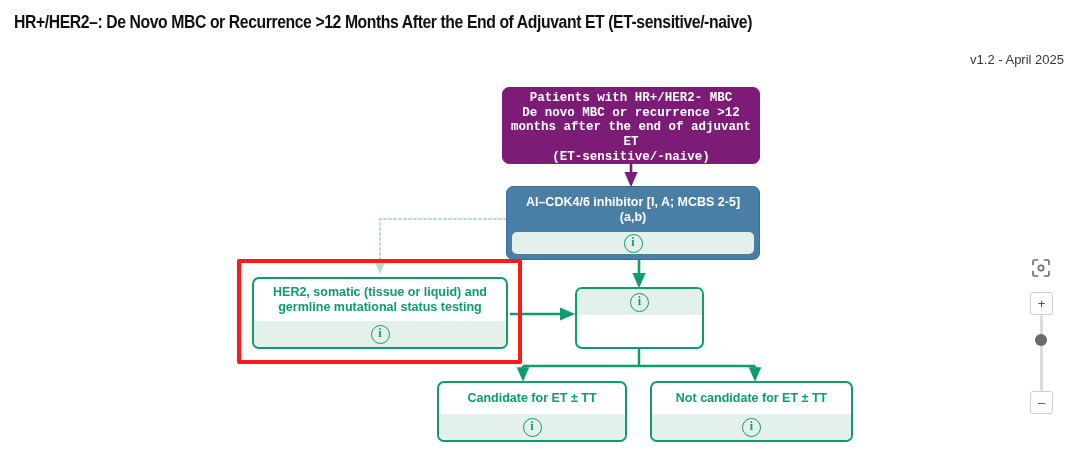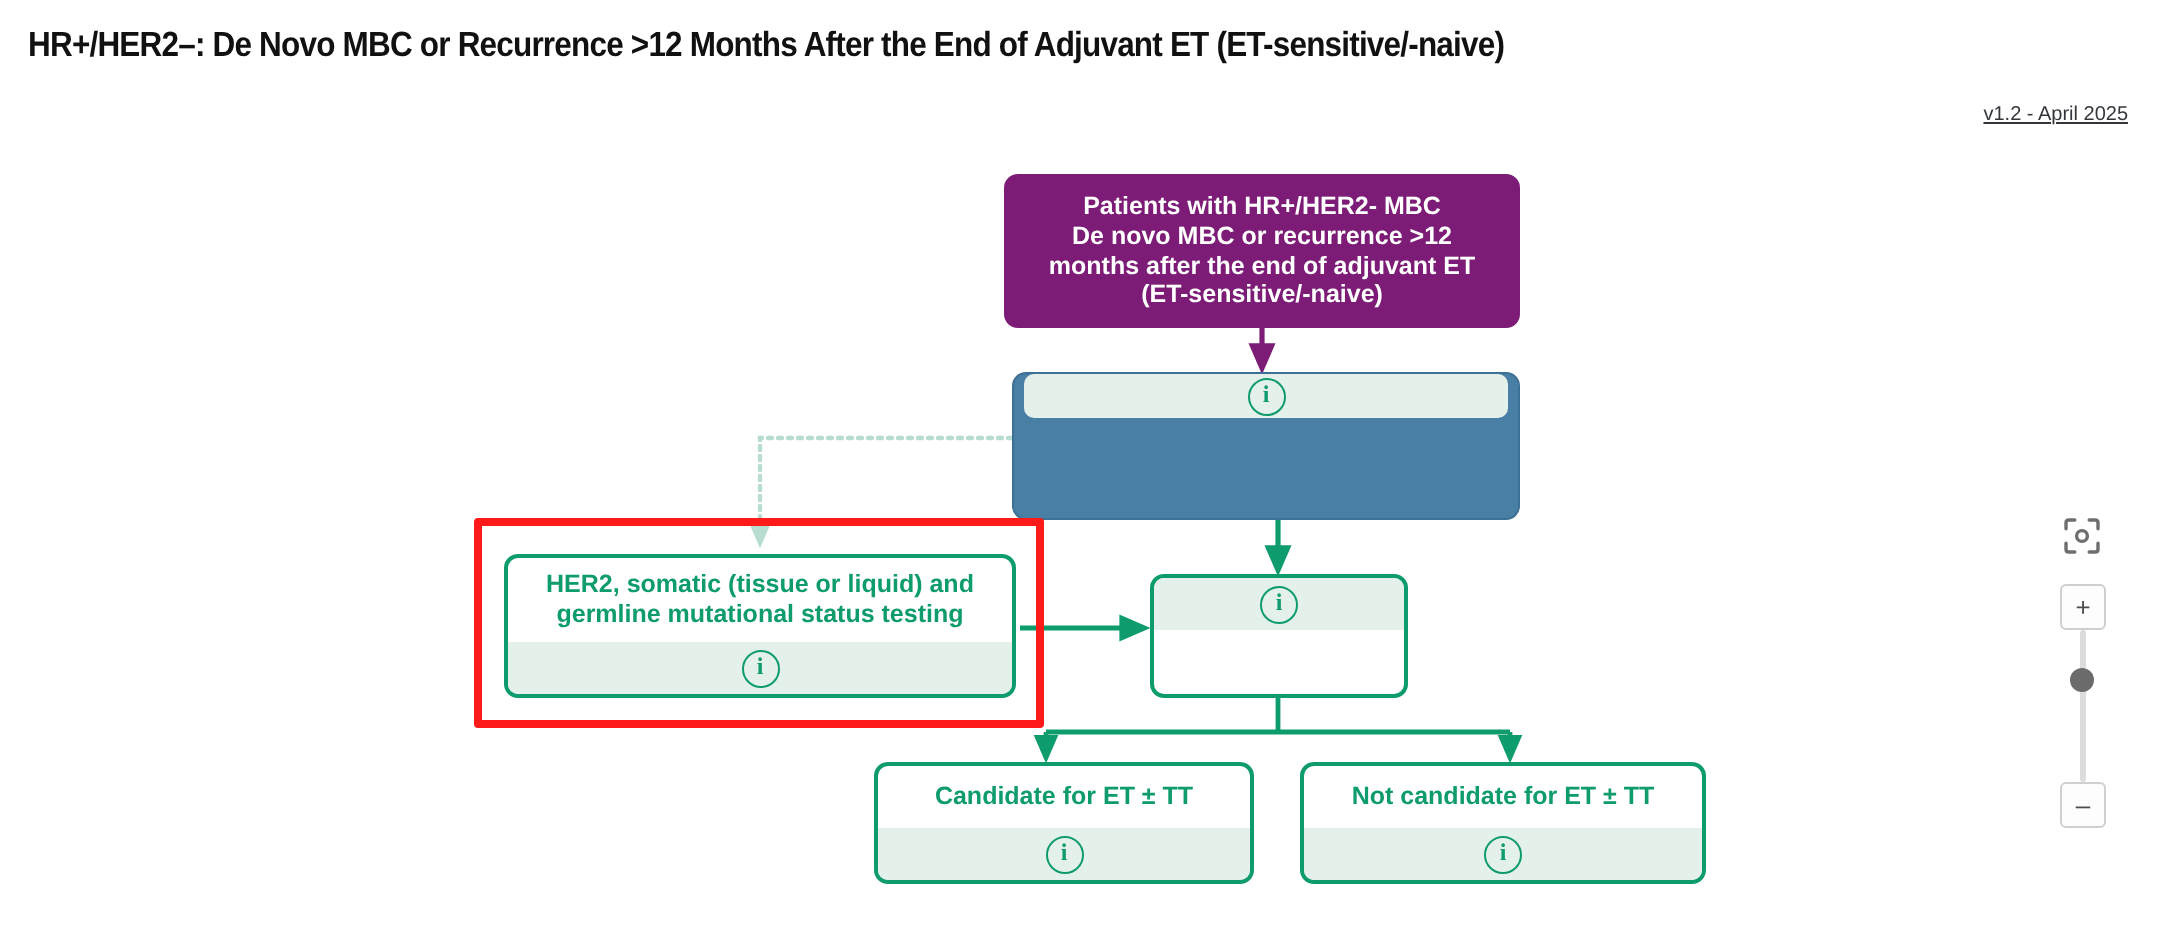--- a/index.html
+++ b/index.html
@@ -26,24 +26,23 @@
     letter-spacing: -0.45px;
     transform: scaleX(0.90);
     transform-origin: left center;
     white-space: nowrap;
     color: #111111;
   }
   #version-label {
     position: absolute;
     right: 16px;
     top: 52px;
-    font-size: 10px;
+    font-size: 13px;
     color: #33373b;
     white-space: nowrap;
-    text-decoration: underline;
   }
 
   
   #diagram-canvas {
     position: absolute;
     left: 0;
     top: 0;
     width: 1080px;
     height: 471px;
   }
@@ -136,21 +135,21 @@
     color: #0e9b6e;
     font-size: 12px;
     font-weight: bold;
     line-height: 15px;
     text-align: center;
     font-family: "Liberation Serif", serif;
     cursor: pointer;
   }
 
   
-  #node-patients  { left: 502px; top: 87px;  width: 258px; height: 77px; }
+  #node-patients  { left: 502px; top: 87px;  width: 258px; height: 77px; font-family: Liberation Mono, monospace; }
   #node-aicdk     { left: 506px; top: 186px; width: 254px; height: 74px; }
   #node-her2      { left: 252px; top: 277px; width: 256px; height: 72px; }
   #node-pd        { left: 575px; top: 287px; width: 129px; height: 62px; }
   #node-candidate { left: 437px; top: 381px; width: 190px; height: 61px; }
   #node-notcand   { left: 650px; top: 381px; width: 203px; height: 61px; }
 
   
   #selection-highlight {
     position: absolute;
     left: 237px;
@@ -266,20 +265,22 @@
   </svg>
 
   <div id="node-patients" class="node node-purple">
     <div class="node-body">Patients with HR+/HER2- MBC
 De novo MBC or recurrence &gt;12
 months after the end of adjuvant ET
 (ET-sensitive/-naive)</div>
   </div>
 
   <div id="node-aicdk" class="node node-blue">
+    <div class="node-body">AI–CDK4/6 inhibitor [I, A; MCBS 2-5]
+(a,b)</div>
     <div class="node-footer">
       <span class="info-icon">i</span>
     </div>
   </div>
 
   <div id="node-her2" class="node node-green">
     <div class="node-body">HER2, somatic (tissue or liquid) and
 germline mutational status testing</div>
     <div class="node-footer">
       <span class="info-icon">i</span>

